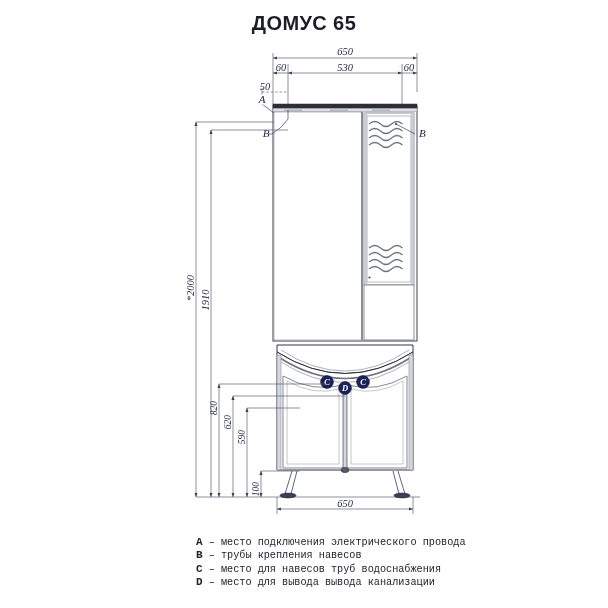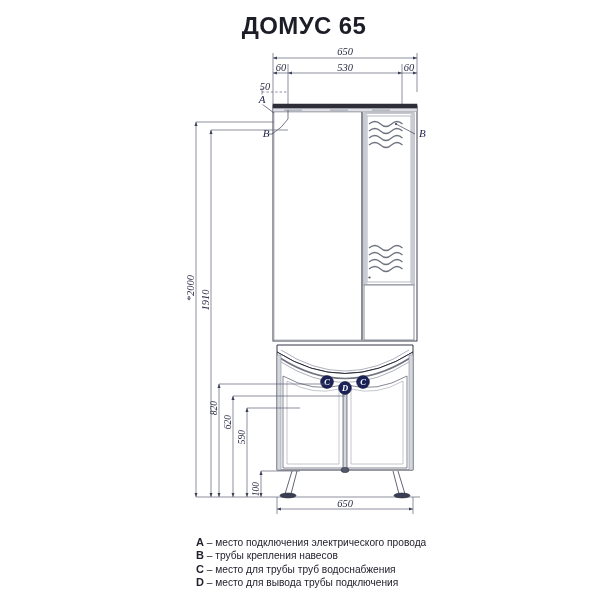--- a/index.html
+++ b/index.html
@@ -1,27 +1,27 @@
 <!DOCTYPE html>
 <html><head>
 <meta charset="utf-8">
 <style>
   html,body{margin:0;padding:0;background:#ffffff;}
   body{width:608px;height:608px;position:relative;overflow:hidden;
        font-family:"Liberation Sans",sans-serif;color:#1a1a2e;}
   #stage{position:absolute;left:0;top:0;width:608px;height:608px;}
 
   .title{position:absolute;left:0;top:12px;width:608px;text-align:center;
-         font-size:24px;font-weight:700;letter-spacing:.4px;color:#1d1d28;}
+         font-size:20px;font-weight:700;letter-spacing:.4px;color:#1d1d28;}
 
   svg.draw{position:absolute;left:0;top:0;width:608px;height:608px;}
 
   .legend{position:absolute;left:196px;top:536px;width:330px;
           font-size:10.2px;line-height:13.4px;color:#22222e;}
-  .legend .row{white-space:nowrap;}
+  .legend .row{white-space:nowrap;font-family:Liberation Mono, monospace;}
   .legend .k{font-weight:700;font-size:11px;}
 
   .dimtxt{font-family:"Liberation Serif",serif;font-style:italic;
           font-size:10.5px;fill:#2a2a45;}
   .dimtxt.sm{font-size:9.5px;}
   .marktxt{font-family:"Liberation Serif",serif;font-style:italic;
            font-size:11px;fill:#232350;}
   .circtxt{font-family:"Liberation Serif",serif;font-style:italic;
            font-size:8.5px;font-weight:700;fill:#ffffff;}
 </style>
@@ -209,21 +209,21 @@
     <div class="row">
       <span class="k">A</span>
       <span>– место подключения электрического провода</span>
     </div>
     <div class="row">
       <span class="k">B</span>
       <span>– трубы крепления навесов</span>
     </div>
     <div class="row">
       <span class="k">C</span>
-      <span>– место для трубы труб водоснабжения</span>
+      <span>– место для навесов труб водоснабжения</span>
     </div>
     <div class="row">
       <span class="k">D</span>
-      <span>– место для вывода трубы подключения</span>
+      <span>– место для вывода вывода канализации</span>
     </div>
   </div>
 
 </div>
 
 </body></html>

